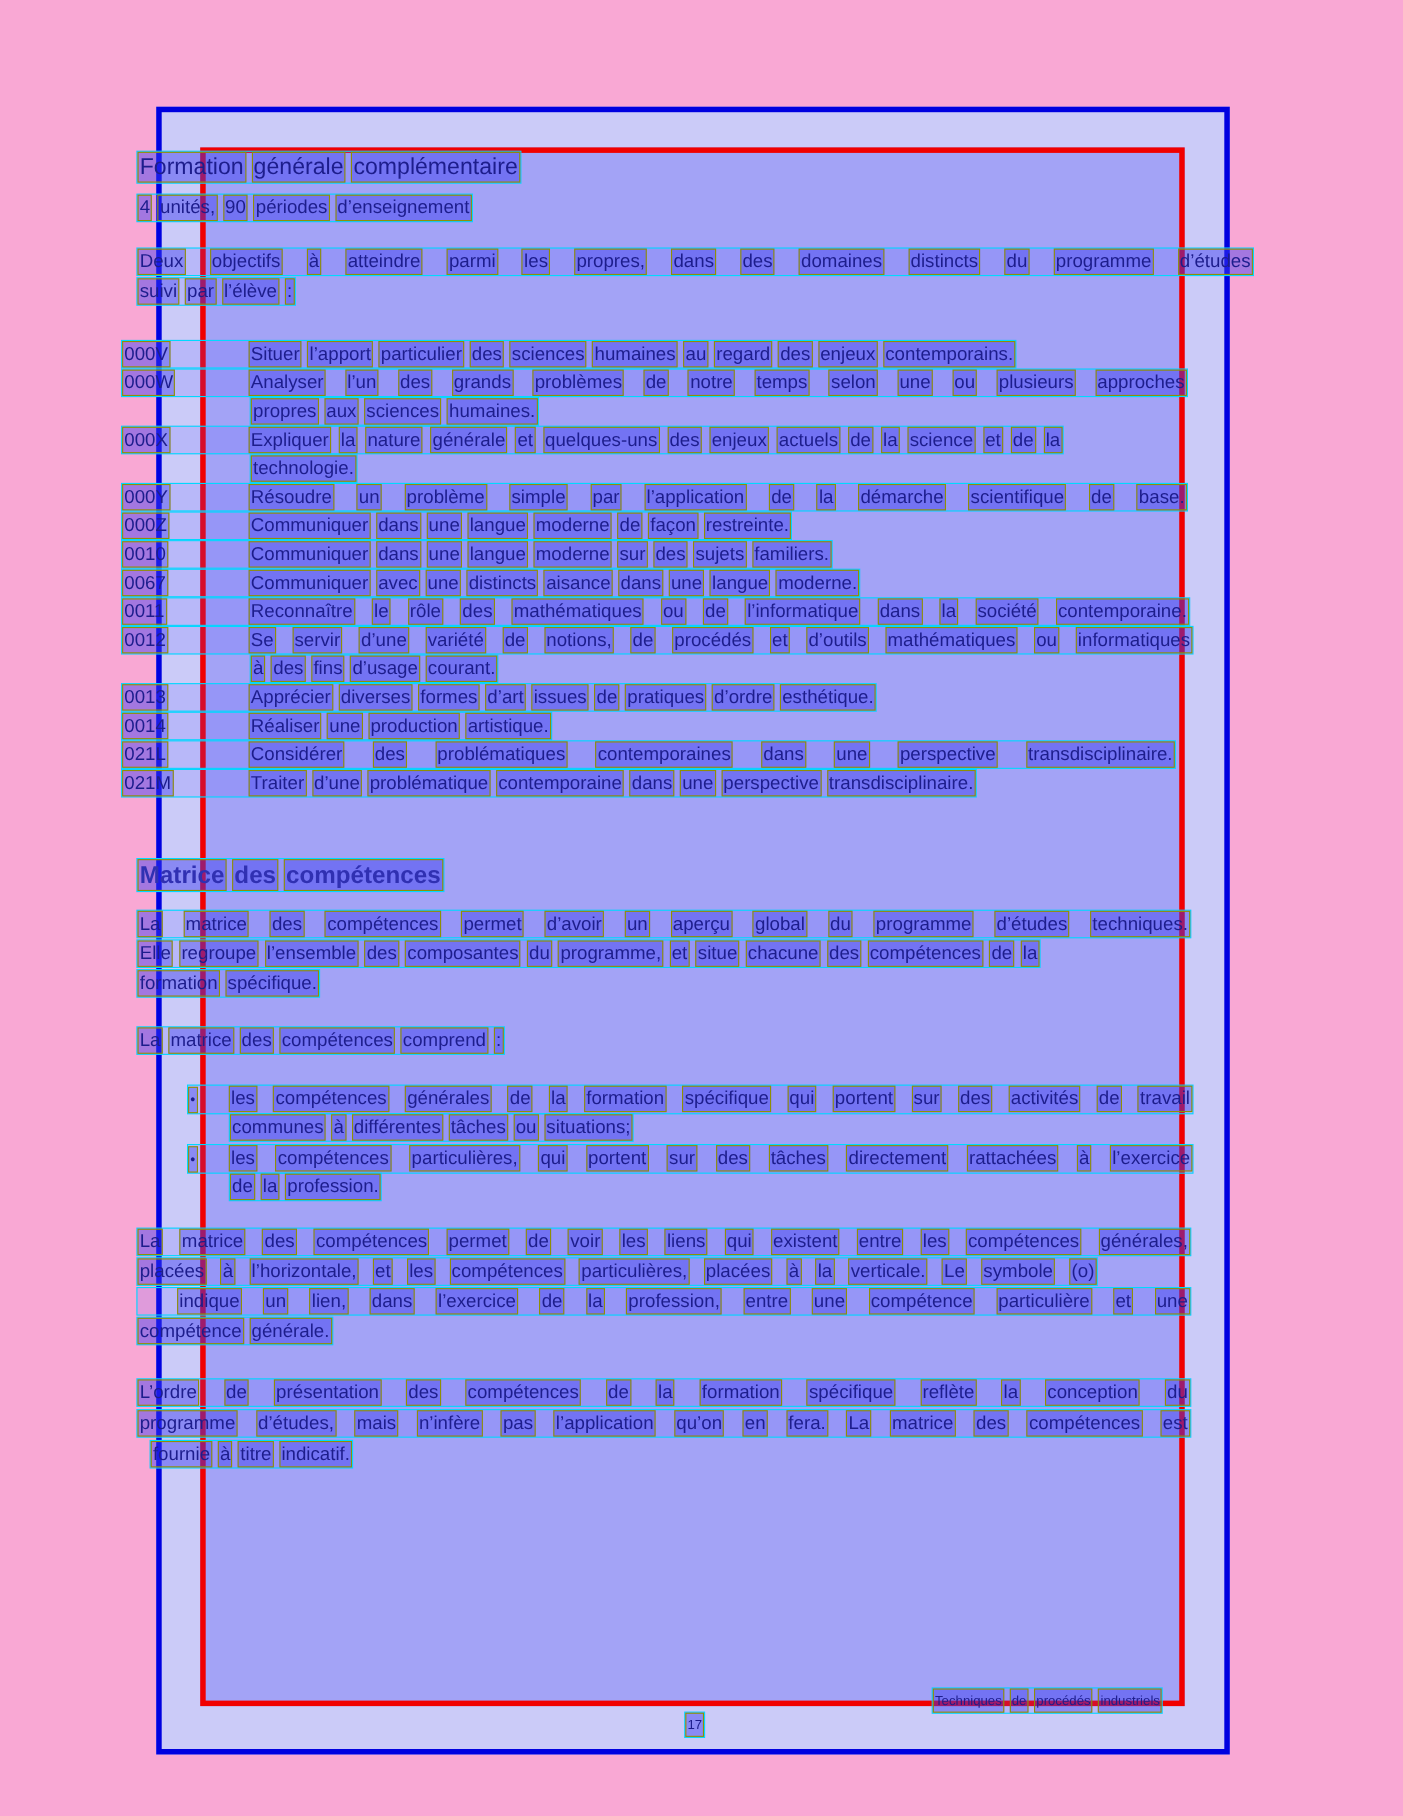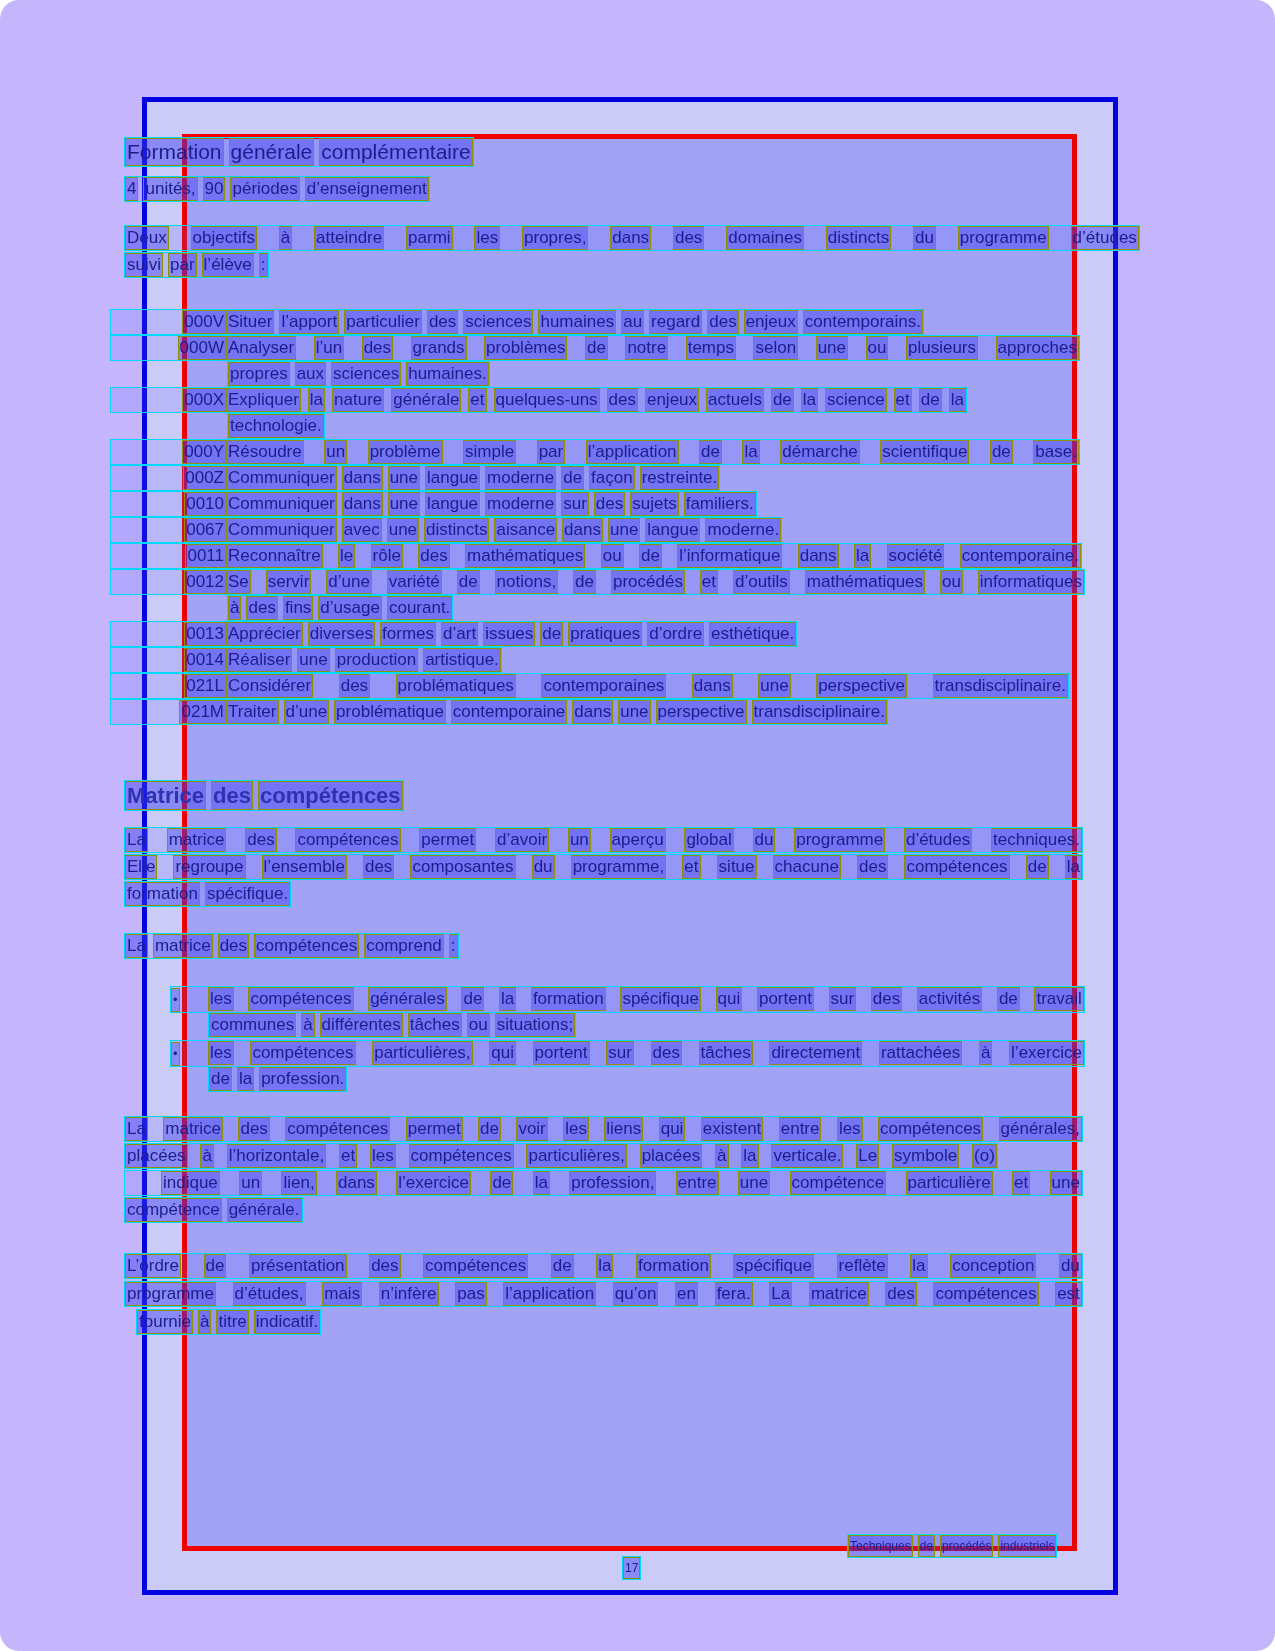--- a/index.html
+++ b/index.html
@@ -1,22 +1,21 @@
 <!DOCTYPE html>
 <html><head>
 <meta charset="utf-8">
 <style>
   html, body { margin: 0; padding: 0; background: #ffffff; }
   #canvas {
     position: relative;
     width: 1275px; height: 1651px;
-    background: #c4b5fd;
+    background: #f9a8d4;
     overflow: hidden;
     font-family: "Liberation Sans", sans-serif;
-    border-radius: 19px;
   }
   
   #page-rect {
     position: absolute;
     left: 142px; top: 97px; width: 976px; height: 1498px;
     box-sizing: border-box;
     background: #cbcbf8;
     border: 5px solid #0000e0;
     z-index: 1;
   }
@@ -47,21 +46,21 @@
   .line.h2 { font-size: 22px; line-height: 27px; font-weight: bold; color: #3030b2; }
   .line.footer { font-size: 12px; line-height: 20px; }
   .words { display: flex; gap: 5px; align-items: baseline; }
   .line.justify .words { flex: 1 1 auto; justify-content: space-between; gap: 0; }
   
   .word {
     background: rgba(52, 52, 235, 0.35);
     border: 1px solid #8f8f05;
     padding: 0 1px;
   }
-  .code-cell { flex: 0 0 115px; width: 115px; display: flex; justify-content: flex-end; }
+  .code-cell { flex: 0 0 115px; width: 115px; display: flex; }
   .bullet-cell { flex: 0 0 37px; width: 37px; display: flex; }
   .bullet-cell .word { font-size: 13px; }
 </style>
 </head>
 <body>
 
 <div id="canvas">
   <div id="page-rect"></div>
   <div id="region-overlay"></div>
   <div id="lines-layer">
@@ -368,21 +367,21 @@
           <span class="word">d’avoir</span>
           <span class="word">un</span>
           <span class="word">aperçu</span>
           <span class="word">global</span>
           <span class="word">du</span>
           <span class="word">programme</span>
           <span class="word">d’études</span>
           <span class="word">techniques.</span>
         </div>
       </div>
-      <div class="line justify" style="left: 124px; top: 854px; width: 959px;">
+      <div class="line justify" style="left: 124px; top: 854px; width: 822px;">
         <div class="words">
           <span class="word">Elle</span>
           <span class="word">regroupe</span>
           <span class="word">l’ensemble</span>
           <span class="word">des</span>
           <span class="word">composantes</span>
           <span class="word">du</span>
           <span class="word">programme,</span>
           <span class="word">et</span>
           <span class="word">situe</span>

